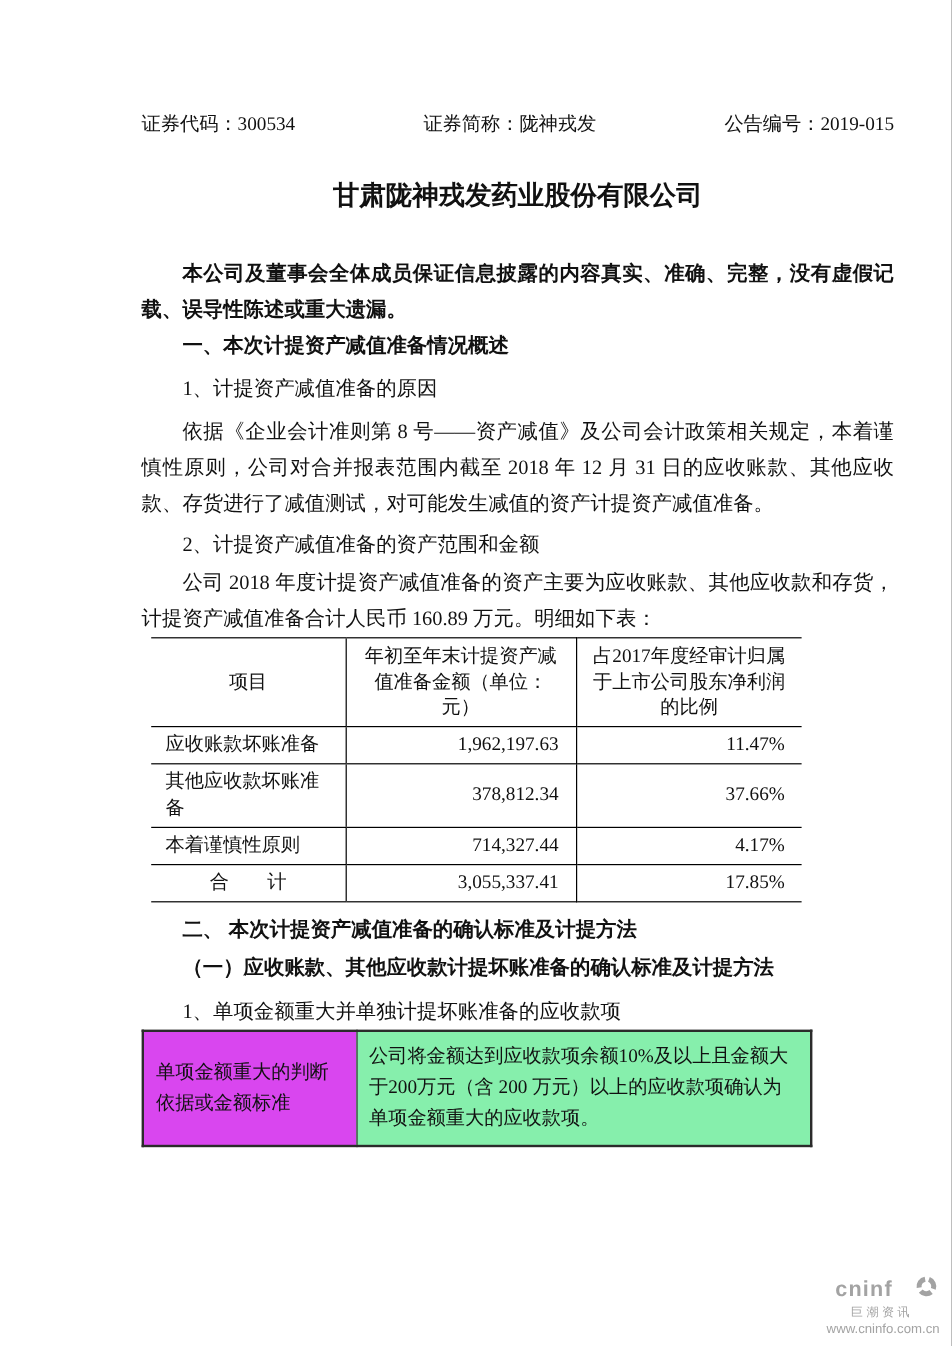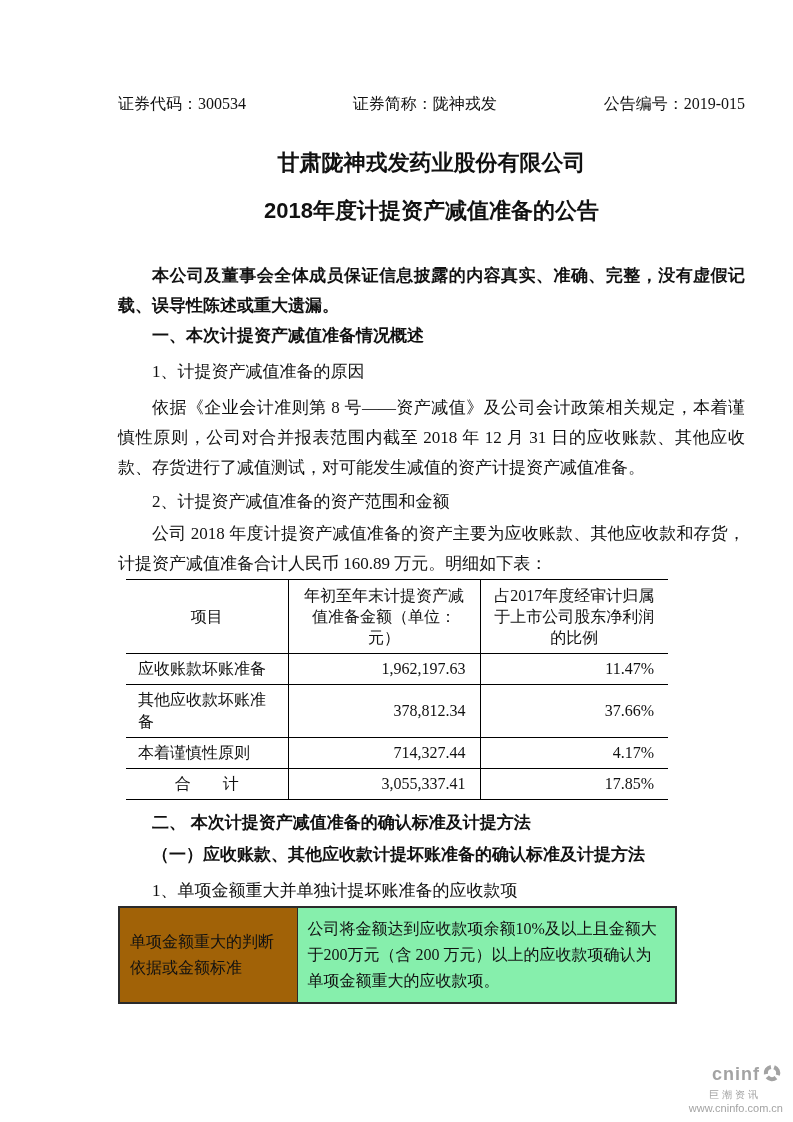--- a/index.html
+++ b/index.html
@@ -82,38 +82,37 @@
     vertical-align:middle;box-sizing:border-box;
   }
   .t2 .label-cell{width:178px;}
   
   .footer-logo{
     position:absolute;right:10px;bottom:8px;
     text-align:right;
     font-family:"Liberation Sans","DejaVu Sans",sans-serif;
     color:#a3a3a3;line-height:1.1;
   }
-  .brand-row{display:flex;align-items:center;justify-content:flex-end;gap:1px;}
+  .brand-row{display:flex;align-items:center;justify-content:flex-end;gap:17px;}
   .brand-word{font-size:18px;font-weight:bold;letter-spacing:1px;}
   .brand-cn{font-size:10px;letter-spacing:3px;margin-top:1px;margin-right:22px;}
   .brand-url{font-size:11px;margin-top:2px;}
 </style>
 </head>
 <body>
 
 <div class="page">
 
   <div class="doc-header">
     <span>证券代码：300534</span>
     <span>证券简称：陇神戎发</span>
     <span>公告编号：2019-015</span>
   </div>
 
   <div class="title title-1">甘肃陇神戎发药业股份有限公司</div>
-  <div class="title title-2">2018年度计提资产减值准备的公告</div>
 
   <div class="declaration">本公司及董事会全体成员保证信息披露的内容真实、准确、完整，没有虚假记载、误导性陈述或重大遗漏。</div>
 
   <div class="sec-heading h1a">一、本次计提资产减值准备情况概述</div>
   <div class="body-line">1、计提资产减值准备的原因</div>
   <div class="body-para">依据《企业会计准则第 8 号——资产减值》及公司会计政策相关规定，本着谨慎性原则，公司对合并报表范围内截至 2018 年 12 月 31 日的应收账款、其他应收款、存货进行了减值测试，对可能发生减值的资产计提资产减值准备。</div>
   <div class="body-line mt4">2、计提资产减值准备的资产范围和金额</div>
   <div class="body-para mt2">公司 2018 年度计提资产减值准备的资产主要为应收账款、其他应收款和存货，计提资产减值准备合计人民币 160.89 万元。明细如下表：</div>
 
   <table class="t1">
@@ -148,21 +147,21 @@
     </tbody>
   </table>
 
   <div class="sec-heading h2a">二、 本次计提资产减值准备的确认标准及计提方法</div>
   <div class="sec-heading h2b">（一）应收账款、其他应收款计提坏账准备的确认标准及计提方法</div>
   <div class="body-line">1、单项金额重大并单独计提坏账准备的应收款项</div>
 
   <table class="t2">
     <tbody>
       <tr>
-        <td class="label-cell" id="t2-label" style="background: #a16207;">单项金额重大的判断依据或金额标准</td>
+        <td class="label-cell" id="t2-label" style="background: #d946ef;">单项金额重大的判断依据或金额标准</td>
         <td class="content-cell" id="t2-content" style="background: #86efac;">公司将金额达到应收款项余额10%及以上且金额大于200万元（含 200 万元）以上的应收款项确认为单项金额重大的应收款项。</td>
       </tr>
     </tbody>
   </table>
 
   <div class="footer-logo">
     <div class="brand-row">
       <span class="brand-word">cninf</span>
       <span>
         <svg width="22" height="22" viewBox="0 0 24 24">

